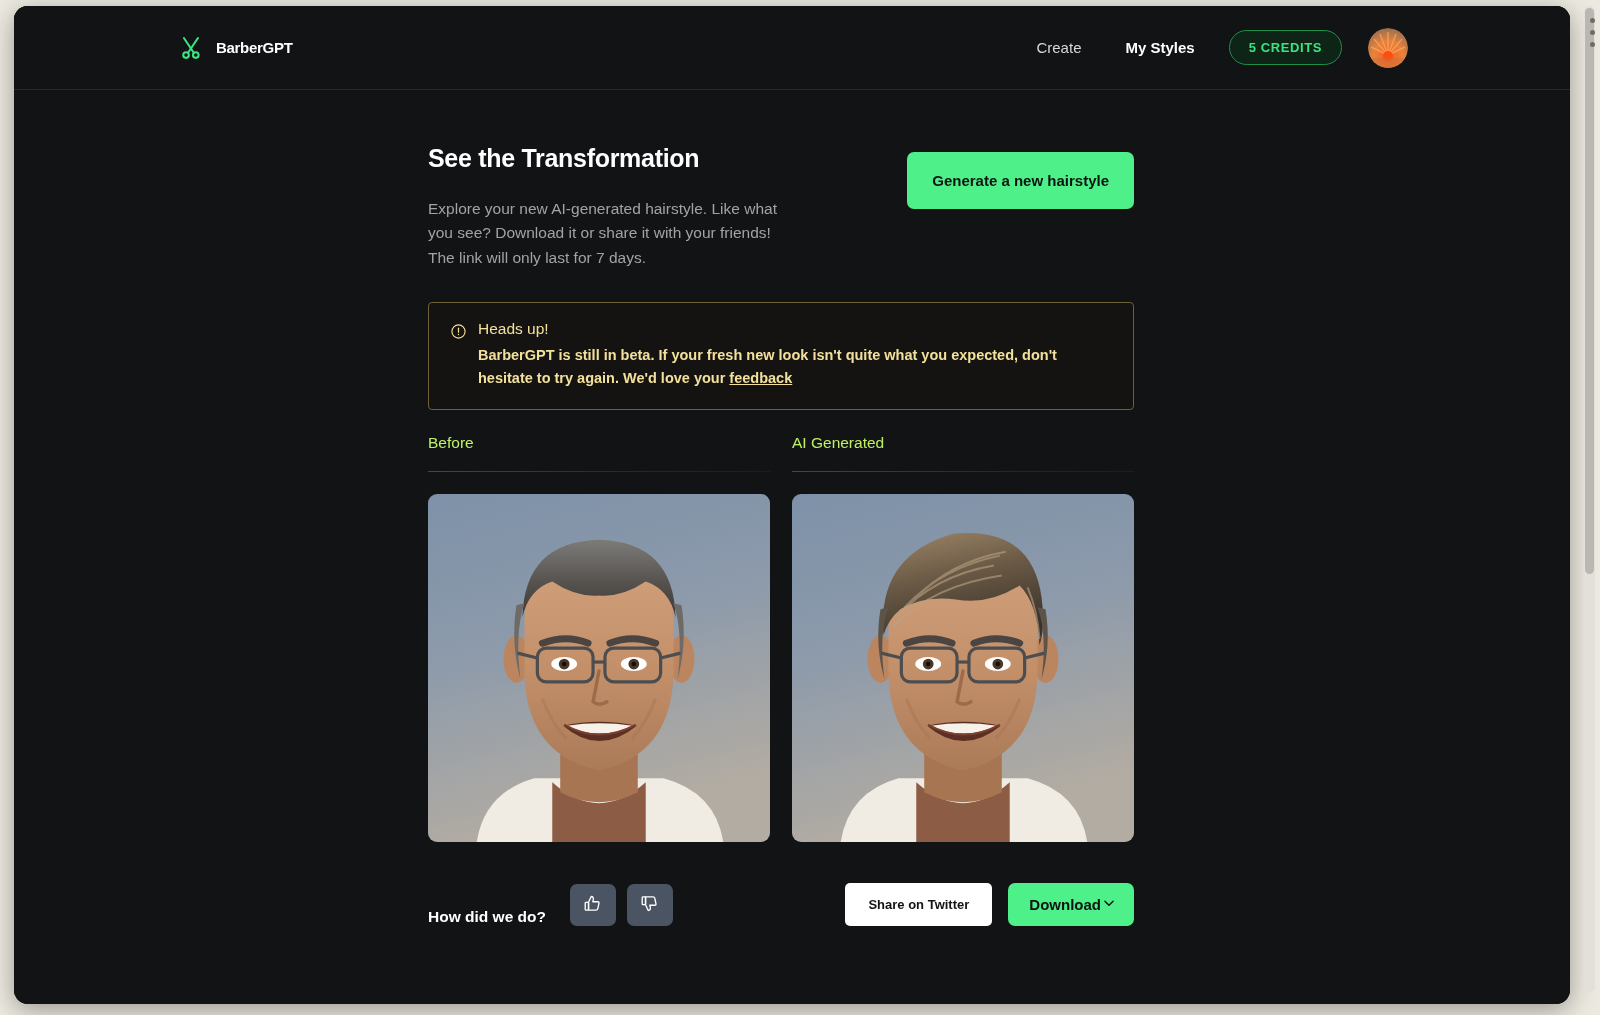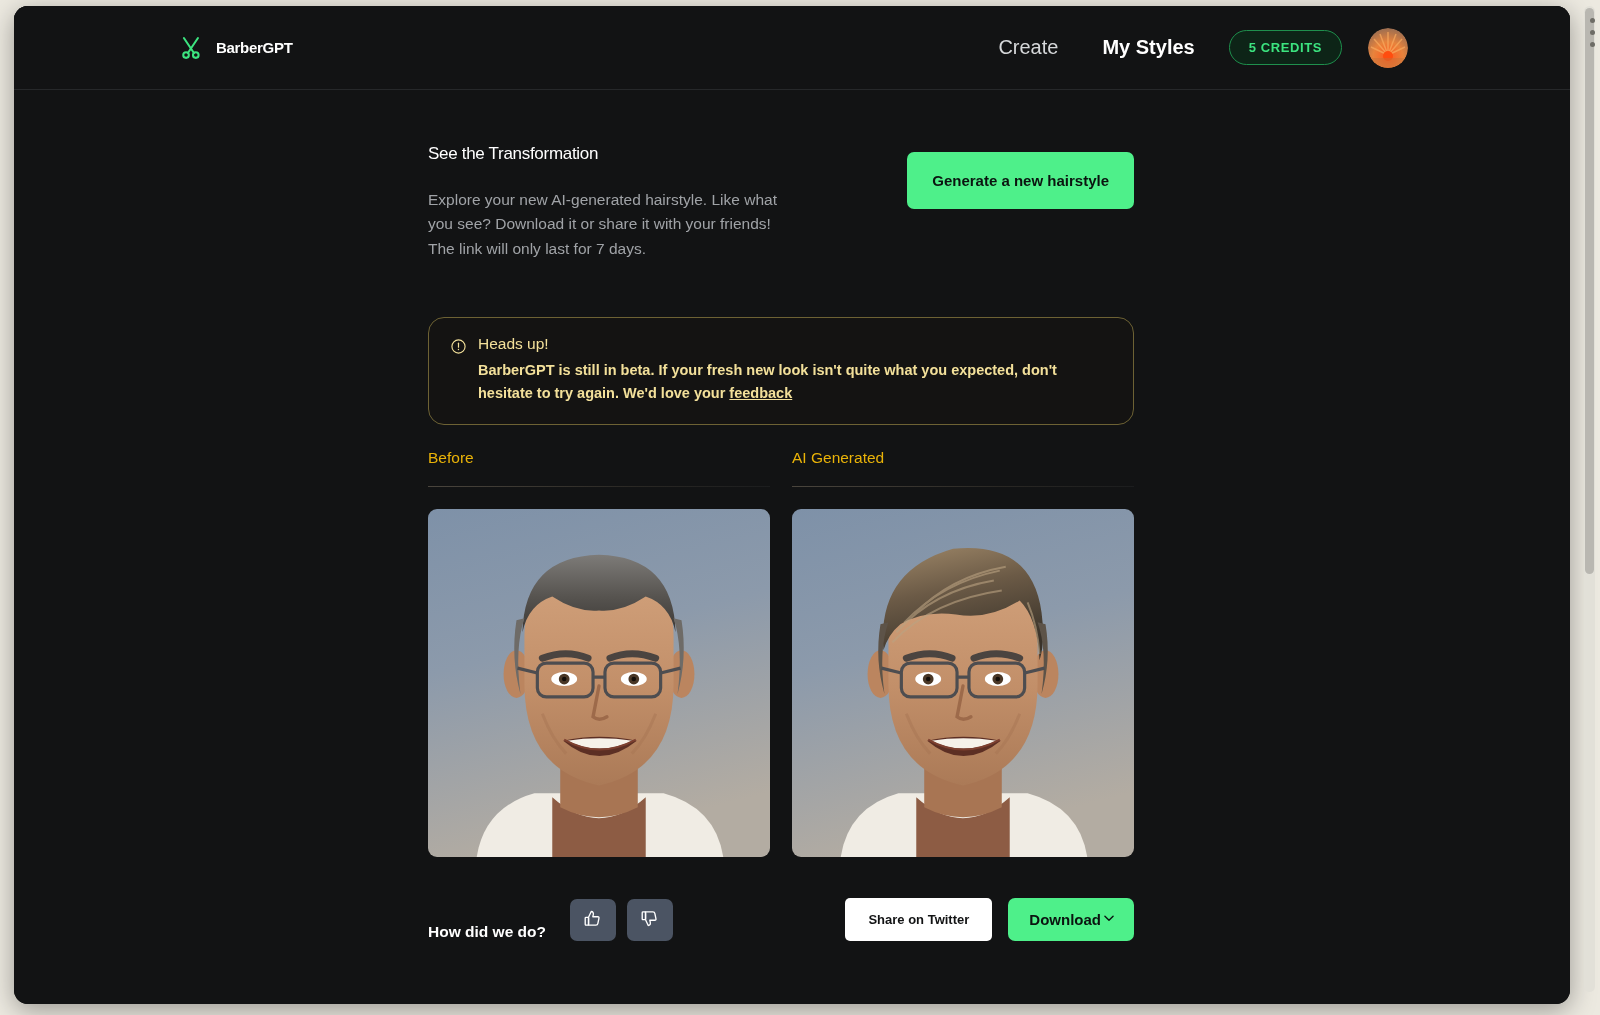--- a/index.html
+++ b/index.html
@@ -59,21 +59,21 @@
 
   #main-nav {
     position: absolute;
     right: 162px;
     display: flex;
     align-items: center;
     gap: 0;
   }
   .nav-link {
     color: #d6d8da;
-    font-size: 20px;
+    font-size: 15px;
     padding: 0 22px;
     text-decoration: none;
     cursor: pointer;
     white-space: nowrap;
   }
   .nav-link.active { color: #ffffff; font-weight: bold; }
 
   #credits-pill {
     margin-left: 12px;
     border: 1px solid #1f8f4d;
@@ -111,22 +111,22 @@
   }
 
   
   #intro-row {
     display: flex;
     justify-content: space-between;
     align-items: flex-start;
   }
   #page-title {
     color: #ffffff;
-    font-size: 17px;
-    font-weight: normal;
+    font-size: 25px;
+    font-weight: bold;
     letter-spacing: -0.3px;
     margin-bottom: 24px;
   }
   #intro-desc {
     color: #a0a3a7;
     font-size: 15.5px;
     line-height: 1.58;
     width: 352px;
   }
   #generate-button {
@@ -139,23 +139,23 @@
     font-weight: bold;
     padding: 0 25px;
     height: 57px;
     margin-top: 8px;
     cursor: pointer;
     white-space: nowrap;
   }
 
   
   #alert-box {
-    margin-top: 56px;
+    margin-top: 32px;
     border: 1px solid #6d6234;
-    border-radius: 16px;
+    border-radius: 4px;
     padding: 17px 22px 20px 21px;
     display: flex;
     gap: 11px;
     background: #141312;
   }
   .alert-icon { flex: none; margin-top: 3px; }
   #alert-title {
     color: #f3e09a;
     font-size: 15.5px;
     margin-bottom: 6px;
@@ -173,21 +173,21 @@
   }
 
   
   #compare-labels {
     display: flex;
     margin-top: 24px;
     gap: 22px;
   }
   .compare-col { flex: 1; }
   .compare-label {
-    color: #eab308;
+    color: #bef264;
     font-size: 15.5px;
     padding-bottom: 19px;
     display: block;
   }
   .compare-col.left .compare-label { text-align: left; }
   .compare-col.right .compare-label { text-align: left; }
   .compare-rule {
     height: 1px;
     background: linear-gradient(90deg,#4a453d 0%, #2a2824 60%, #1c1d1e 100%);
   }

